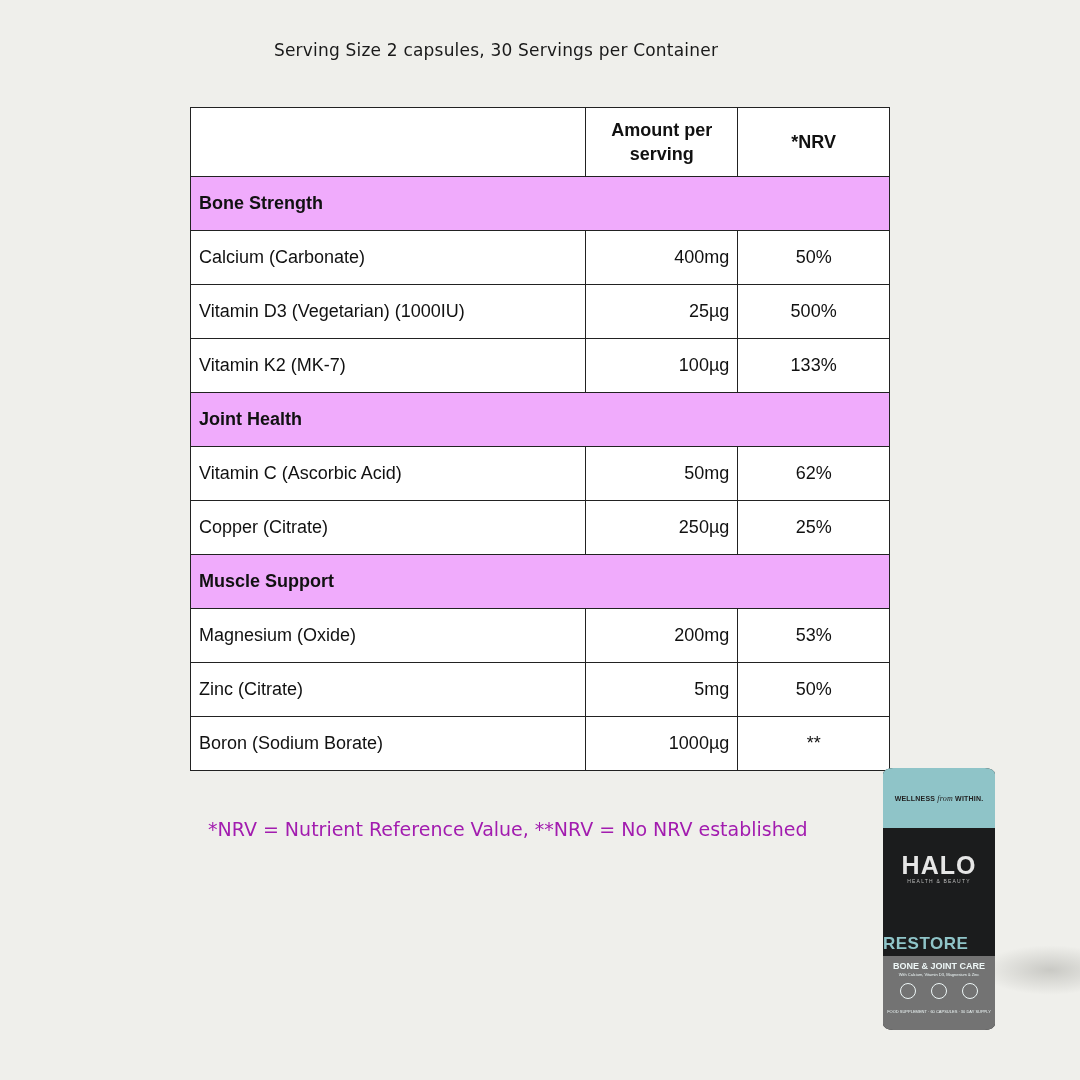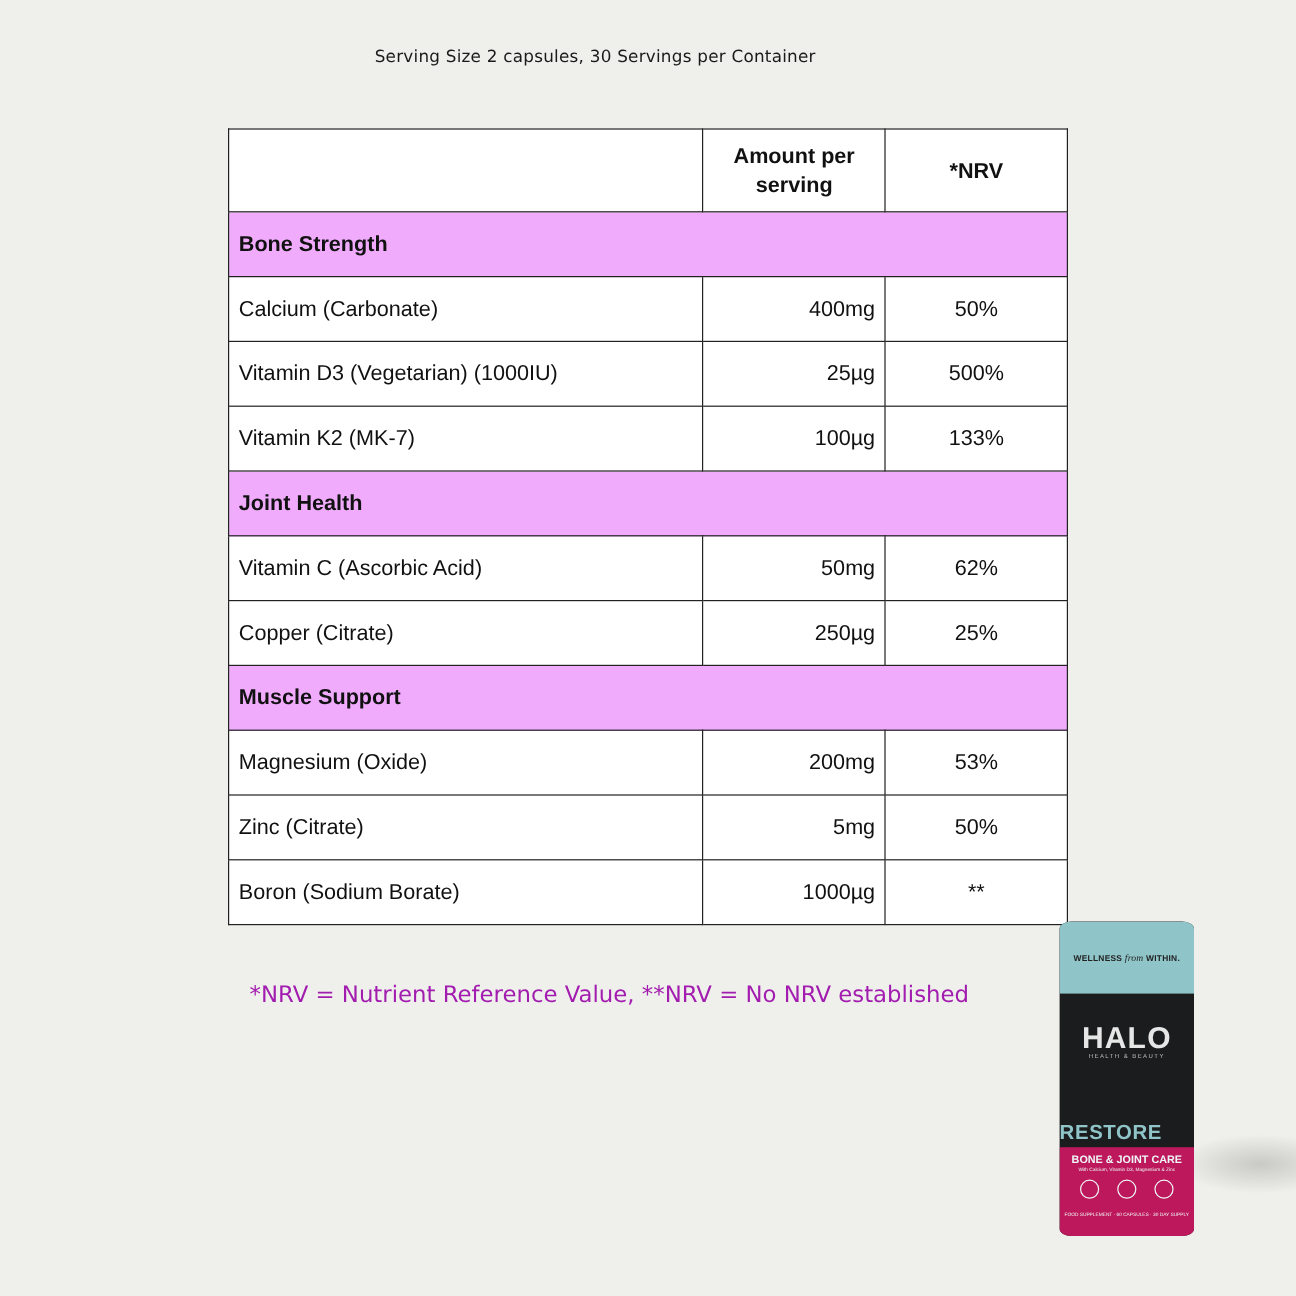--- a/index.html
+++ b/index.html
@@ -2,21 +2,21 @@
 <html><head>
 <meta charset="utf-8">
 <style>
   html, body { margin:0; padding:0; }
   body {
     width:1080px; height:1080px; background:#efefeb; position:relative; overflow:hidden;
     font-family:"Liberation Sans", sans-serif; color:#111;
   }
   .serving {
     position:absolute; top:40px; left:0; width:992px; text-align:center;
-    font-family:"DejaVu Sans", sans-serif; font-size:14px; letter-spacing:0.2px; color:#1a1a1a;
+    font-family:"DejaVu Sans", sans-serif; font-size:17px; letter-spacing:0.2px; color:#1a1a1a;
   }
   table.nut {
     position:absolute; left:190px; top:107px; width:700px; border-collapse:collapse;
     background:#fff; font-size:18px;
   }
   table.nut td, table.nut th { border:1.5px solid #222; }
   .hdr th { height:66px; font-weight:bold; font-size:18px; line-height:24px; text-align:center; }
   .c1 { width:396px; }
   .c2 { width:150px; }
   .c3 { width:150px; }
@@ -40,21 +40,21 @@
   .cap {
     position:absolute; top:0; left:0; width:100%; height:60px; background:#8fc4c8;
     display:flex; align-items:center; justify-content:center;
   }
   .tagline { font-size:7px; font-weight:bold; color:#222; letter-spacing:0.2px; }
   .tagline i { font-family:"Liberation Serif", serif; font-weight:normal; font-size:8px; }
   .brand { position:absolute; top:83px; width:100%; text-align:center; color:#e6e6e6;
     font-size:25px; font-weight:bold; letter-spacing:1px; }
   .brandsub { position:absolute; top:110px; width:100%; text-align:center; color:#bbb; font-size:5px; letter-spacing:1.2px; }
   .restore { position:absolute; top:166px; width:100%; color:#8fc4c8; font-size:17px; font-weight:bold; letter-spacing:0.5px; }
-  .lower { position:absolute; top:188px; left:0; width:100%; height:90px; background:#be185d; }
+  .lower { position:absolute; top:188px; left:0; width:100%; height:90px; background:#737373; }
   .care { text-align:center; color:#eef7f7; font-size:9px; font-weight:bold; margin-top:5px; }
   .care2 { text-align:center; color:#eef7f7; font-size:4px; margin-top:1px; }
   .icons { display:flex; justify-content:space-around; margin-top:6px; padding:0 10px; }
   .ic { width:14px; height:14px; border:1px solid #eef7f7; border-radius:50%; }
   .tiny { text-align:center; color:#eef7f7; font-size:4px; margin-top:10px; }
 </style>
 </head>
 <body>
 
 <div class="serving">Serving Size 2 capsules, 30 Servings per Container</div>

